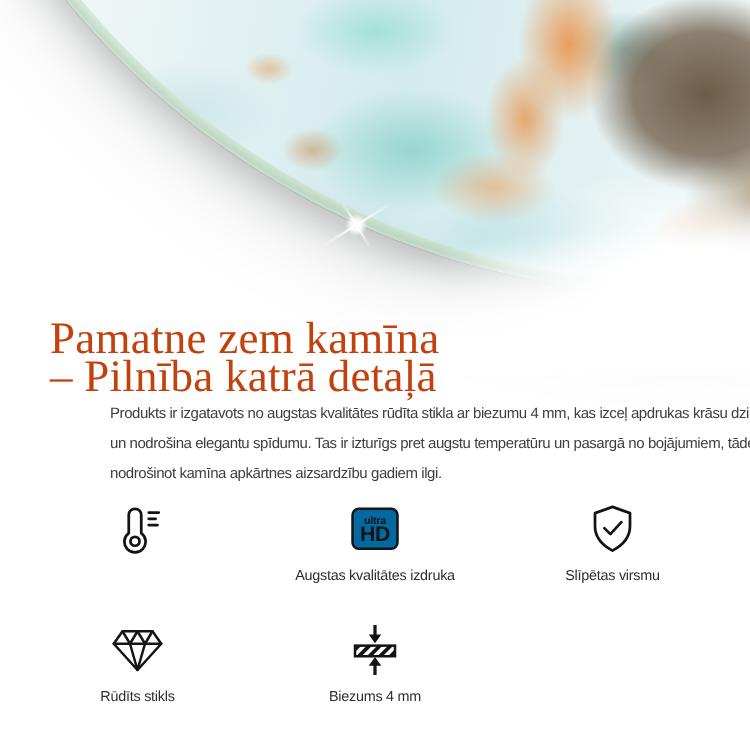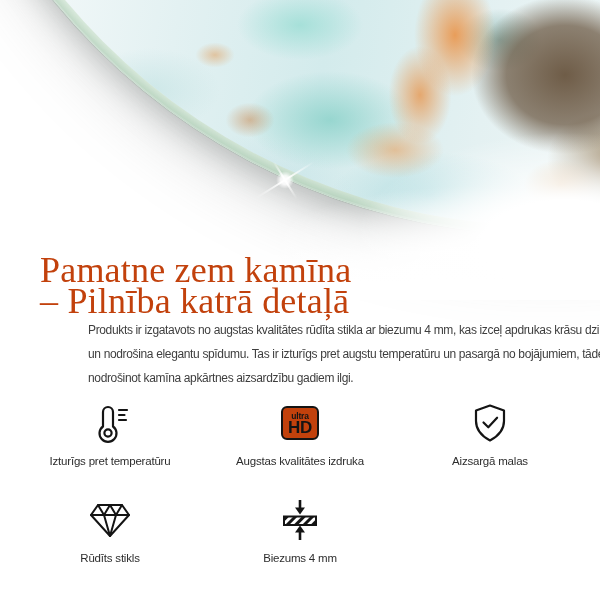--- a/index.html
+++ b/index.html
@@ -84,21 +84,21 @@
   }
   .feature{display:flex;flex-direction:column;align-items:center;}
   .icon-box{height:46px;display:flex;align-items:center;justify-content:center;}
   .feature-label{
     margin-top:9px;font-size:11.5px;letter-spacing:-.2px;color:#2d2d2d;
   }
   svg.ic{display:block;}
   .uhd{
     width:34px;height:30px;border:2.5px solid #141414;border-radius:6px;
     display:flex;flex-direction:column;align-items:center;justify-content:center;
-    color:#141414;background:#c2410c;
+    color:#141414;background:#0369a1;
   }
   .uhd .t1{font-size:8.5px;font-weight:700;line-height:9px;letter-spacing:-.2px;}
   .uhd .t2{font-size:17px;font-weight:800;line-height:13px;letter-spacing:-.3px;}
   .bevel{
     width:38px;height:31px;
     clip-path:polygon(0% 100%,100% 0%,100% 100%);
     background:repeating-linear-gradient(135deg,#141414 0px,#141414 3.5px,rgba(0,0,0,0) 3.5px,rgba(0,0,0,0) 9px);
   }
 </style>
 </head>
@@ -125,41 +125,40 @@
 <div class="features">
 
   <div class="feature">
     <div class="icon-box">
       <svg class="ic" width="44" height="44" viewBox="0 0 44 44" fill="none" stroke="#141414" stroke-width="2.2" stroke-linecap="round" stroke-linejoin="round">
         <path d="M15 25.5 V11 a5 5 0 0 1 10 0 V25.5 a8.5 8.5 0 1 1 -10 0 Z"></path>
         <circle cx="20" cy="32" r="3.6"></circle>
         <path d="M31 9 h8 M31 14 h5.5 M31 19 h7"></path>
       </svg>
     </div>
-    <div class="feature-label">Izturīgs pret temperatūru</div>
   </div>
 
   <div class="feature">
     <div class="icon-box">
       <div class="uhd">
         <div class="t1">ultra</div>
         <div class="t2">HD</div>
       </div>
     </div>
     <div class="feature-label">Augstas kvalitātes izdruka</div>
   </div>
 
   <div class="feature">
     <div class="icon-box">
       <svg class="ic" width="44" height="44" viewBox="0 0 44 44" fill="none" stroke="#141414" stroke-width="2.2" stroke-linecap="round" stroke-linejoin="round">
         <path d="M22 4.5 L36 9.5 V20 c0 9.5 -6.5 15.5 -14 19.5 c-7.5 -4 -14 -10 -14 -19.5 V9.5 Z"></path>
         <path d="M15.5 21.5 l4.8 4.8 l8.8 -9.6"></path>
       </svg>
     </div>
-    <div class="feature-label">Aizsargā malas</div>
+    <div class="feature-label">Slīpētas virsmu</div>
   </div>
 
   <div class="feature">
     <div class="icon-box">
       <svg class="ic" width="46" height="40" viewBox="0 0 46 40" fill="none" stroke="#141414" stroke-width="2" stroke-linecap="round" stroke-linejoin="round">
         <path d="M11 5 H35 L42 15 L23 36 L4 15 Z"></path>
         <path d="M4 15 H42"></path>
         <path d="M11 5 L17 15 L23 5 L29 15 L35 5"></path>
         <path d="M17 15 L23 36 L29 15"></path>
       </svg>

